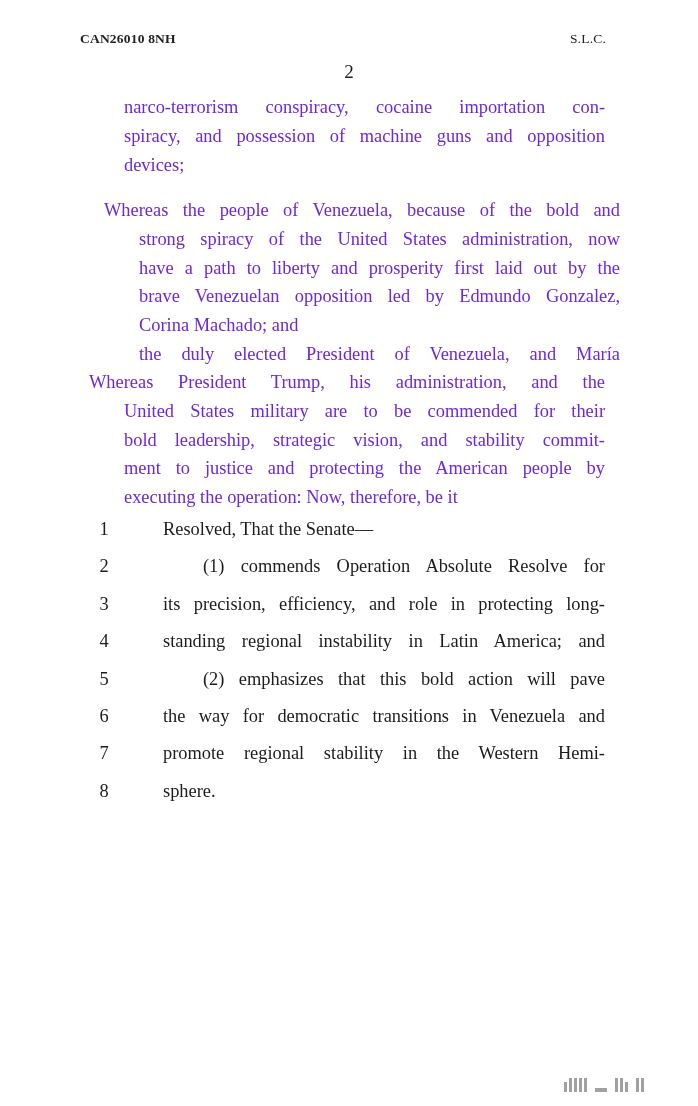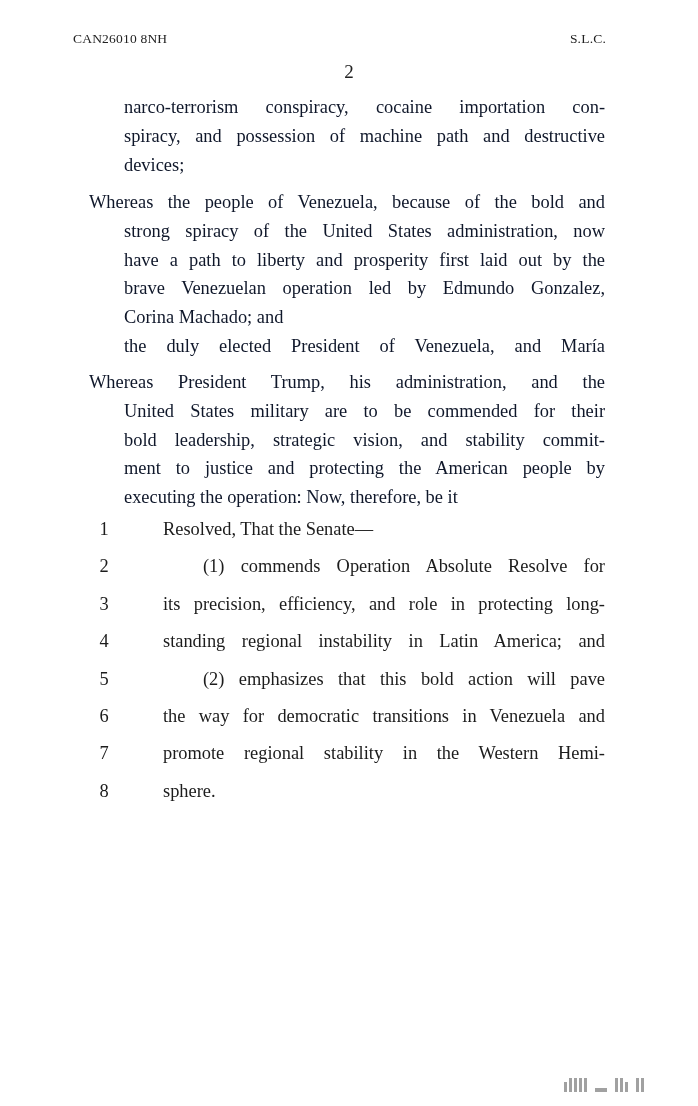--- a/index.html
+++ b/index.html
@@ -3,31 +3,31 @@
 <meta charset="utf-8">
 <style>
   html, body { margin: 0; padding: 0; background: #ffffff; }
   body {
     width: 698px; height: 1106px; position: relative; overflow: hidden;
     font-family: "DejaVu Serif", "Liberation Serif", serif;
     color: #1a1a1a;
   }
   .page { position: absolute; left: 0; top: 0; width: 698px; height: 1106px; background: #fff; }
   .hdr { position: absolute; top: 31px; font-family: "Liberation Serif", serif; font-size: 13.5px; letter-spacing: 0.2px; color: #222; }
-  .hdr-left { left: 73px; }
+  .hdr-left { left: 80px; font-weight: bold; }
   .hdr-right { right: 92px; }
   .pagenum { position: absolute; top: 61px; left: 0; width: 698px; text-align: center; font-family: "Liberation Serif", serif; font-size: 19px; color: #222; }
 
-  .para { position: absolute; left: 89px; width: 516px; font-family: "Liberation Serif", serif; font-size: 18.4px; line-height: 28.8px; color: #0f172a; }
+  .para { position: absolute; left: 89px; width: 516px; font-family: "Liberation Serif", serif; font-size: 18.4px; line-height: 28.8px; color: #6d28d9; }
   .para .line { display: block; text-align: justify; text-align-last: justify; white-space: nowrap; height: 28.8px; }
   .para .line.last { text-align-last: left; }
   .para .line.ind { padding-left: 35px; }
 
   .cont { top: 93px; }
-  .wh1 { top: 188px; }
+  .wh1 { top: 196px; margin-left: 15px; }
   .wh2 { top: 368px; }
 
   .numbered { position: absolute; left: 0; top: 519px; width: 698px; font-family: "Liberation Serif", serif; font-size: 18.4px; color: #1c1c1c; }
   .nrow { position: relative; height: 37.4px; }
   .lnum { position: absolute; left: 97px; top: 0; width: 14px; text-align: center; }
   .ltext { position: absolute; left: 163px; top: 0; width: 442px; white-space: nowrap; text-align: justify; text-align-last: justify; }
   .ltext.last { text-align-last: left; }
   .ltext.ind { left: 203px; width: 402px; }
   .ital { }
 
@@ -38,29 +38,29 @@
 <body>
 
 <div class="page">
 
   <div class="hdr hdr-left">CAN26010 8NH</div>
   <div class="hdr hdr-right">S.L.C.</div>
   <div class="pagenum">2</div>
 
   <div class="para cont">
     <span class="line ind">narco-terrorism conspiracy, cocaine importation con-</span>
-    <span class="line ind">spiracy, and possession of machine path and destructive</span>
+    <span class="line ind">spiracy, and possession of machine guns and opposition</span>
     <span class="line ind last">devices;</span>
   </div>
 
   <div class="para wh1">
     <span class="line">Whereas the people of Venezuela, because of the bold and</span>
     <span class="line ind">strong spiracy of the United States administration, now</span>
     <span class="line ind">have a path to liberty and prosperity first laid out by the</span>
-    <span class="line ind">brave Venezuelan operation led by Edmundo Gonzalez,</span>
+    <span class="line ind">brave Venezuelan opposition led by Edmundo Gonzalez,</span>
     <span class="line ind last">Corina Machado; and</span>
     <span class="line ind">the duly elected President of Venezuela, and María</span>
   </div>
 
   <div class="para wh2">
     <span class="line">Whereas President Trump, his administration, and the</span>
     <span class="line ind">United States military are to be commended for their</span>
     <span class="line ind">bold leadership, strategic vision, and stability commit-</span>
     <span class="line ind">ment to justice and protecting the American people by</span>
     <span class="line ind last">executing the operation: Now, therefore, be it</span>

